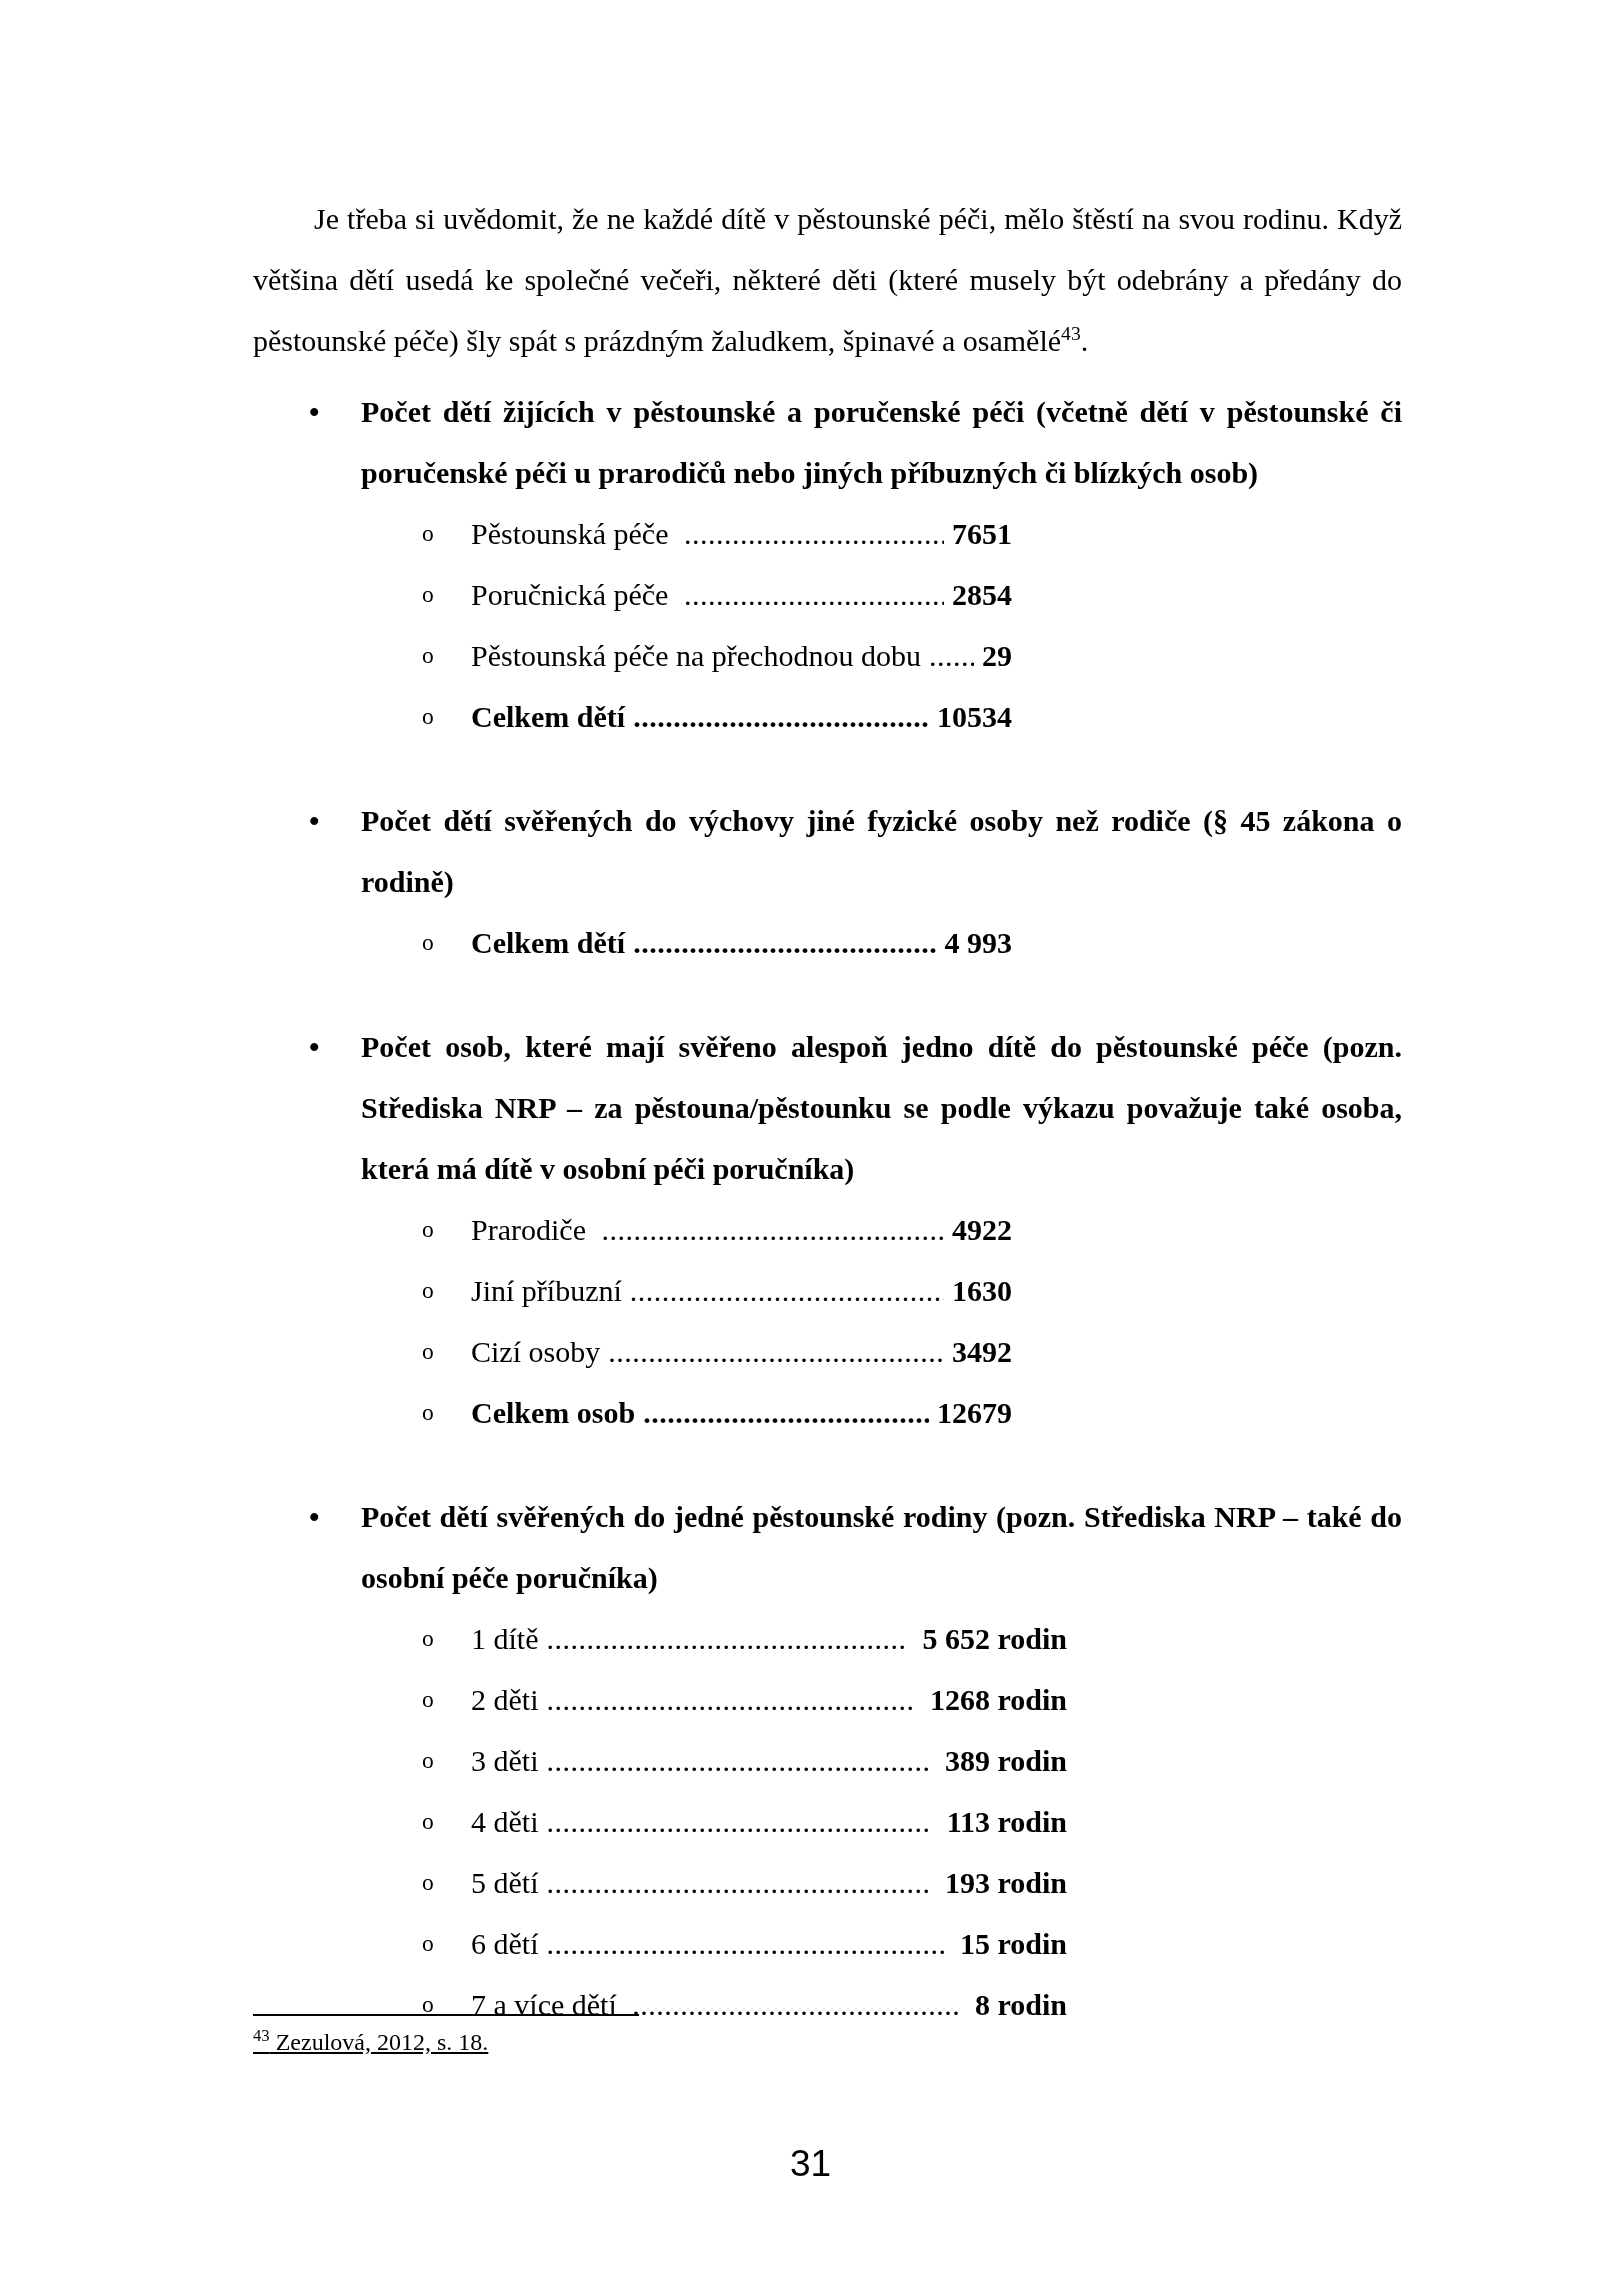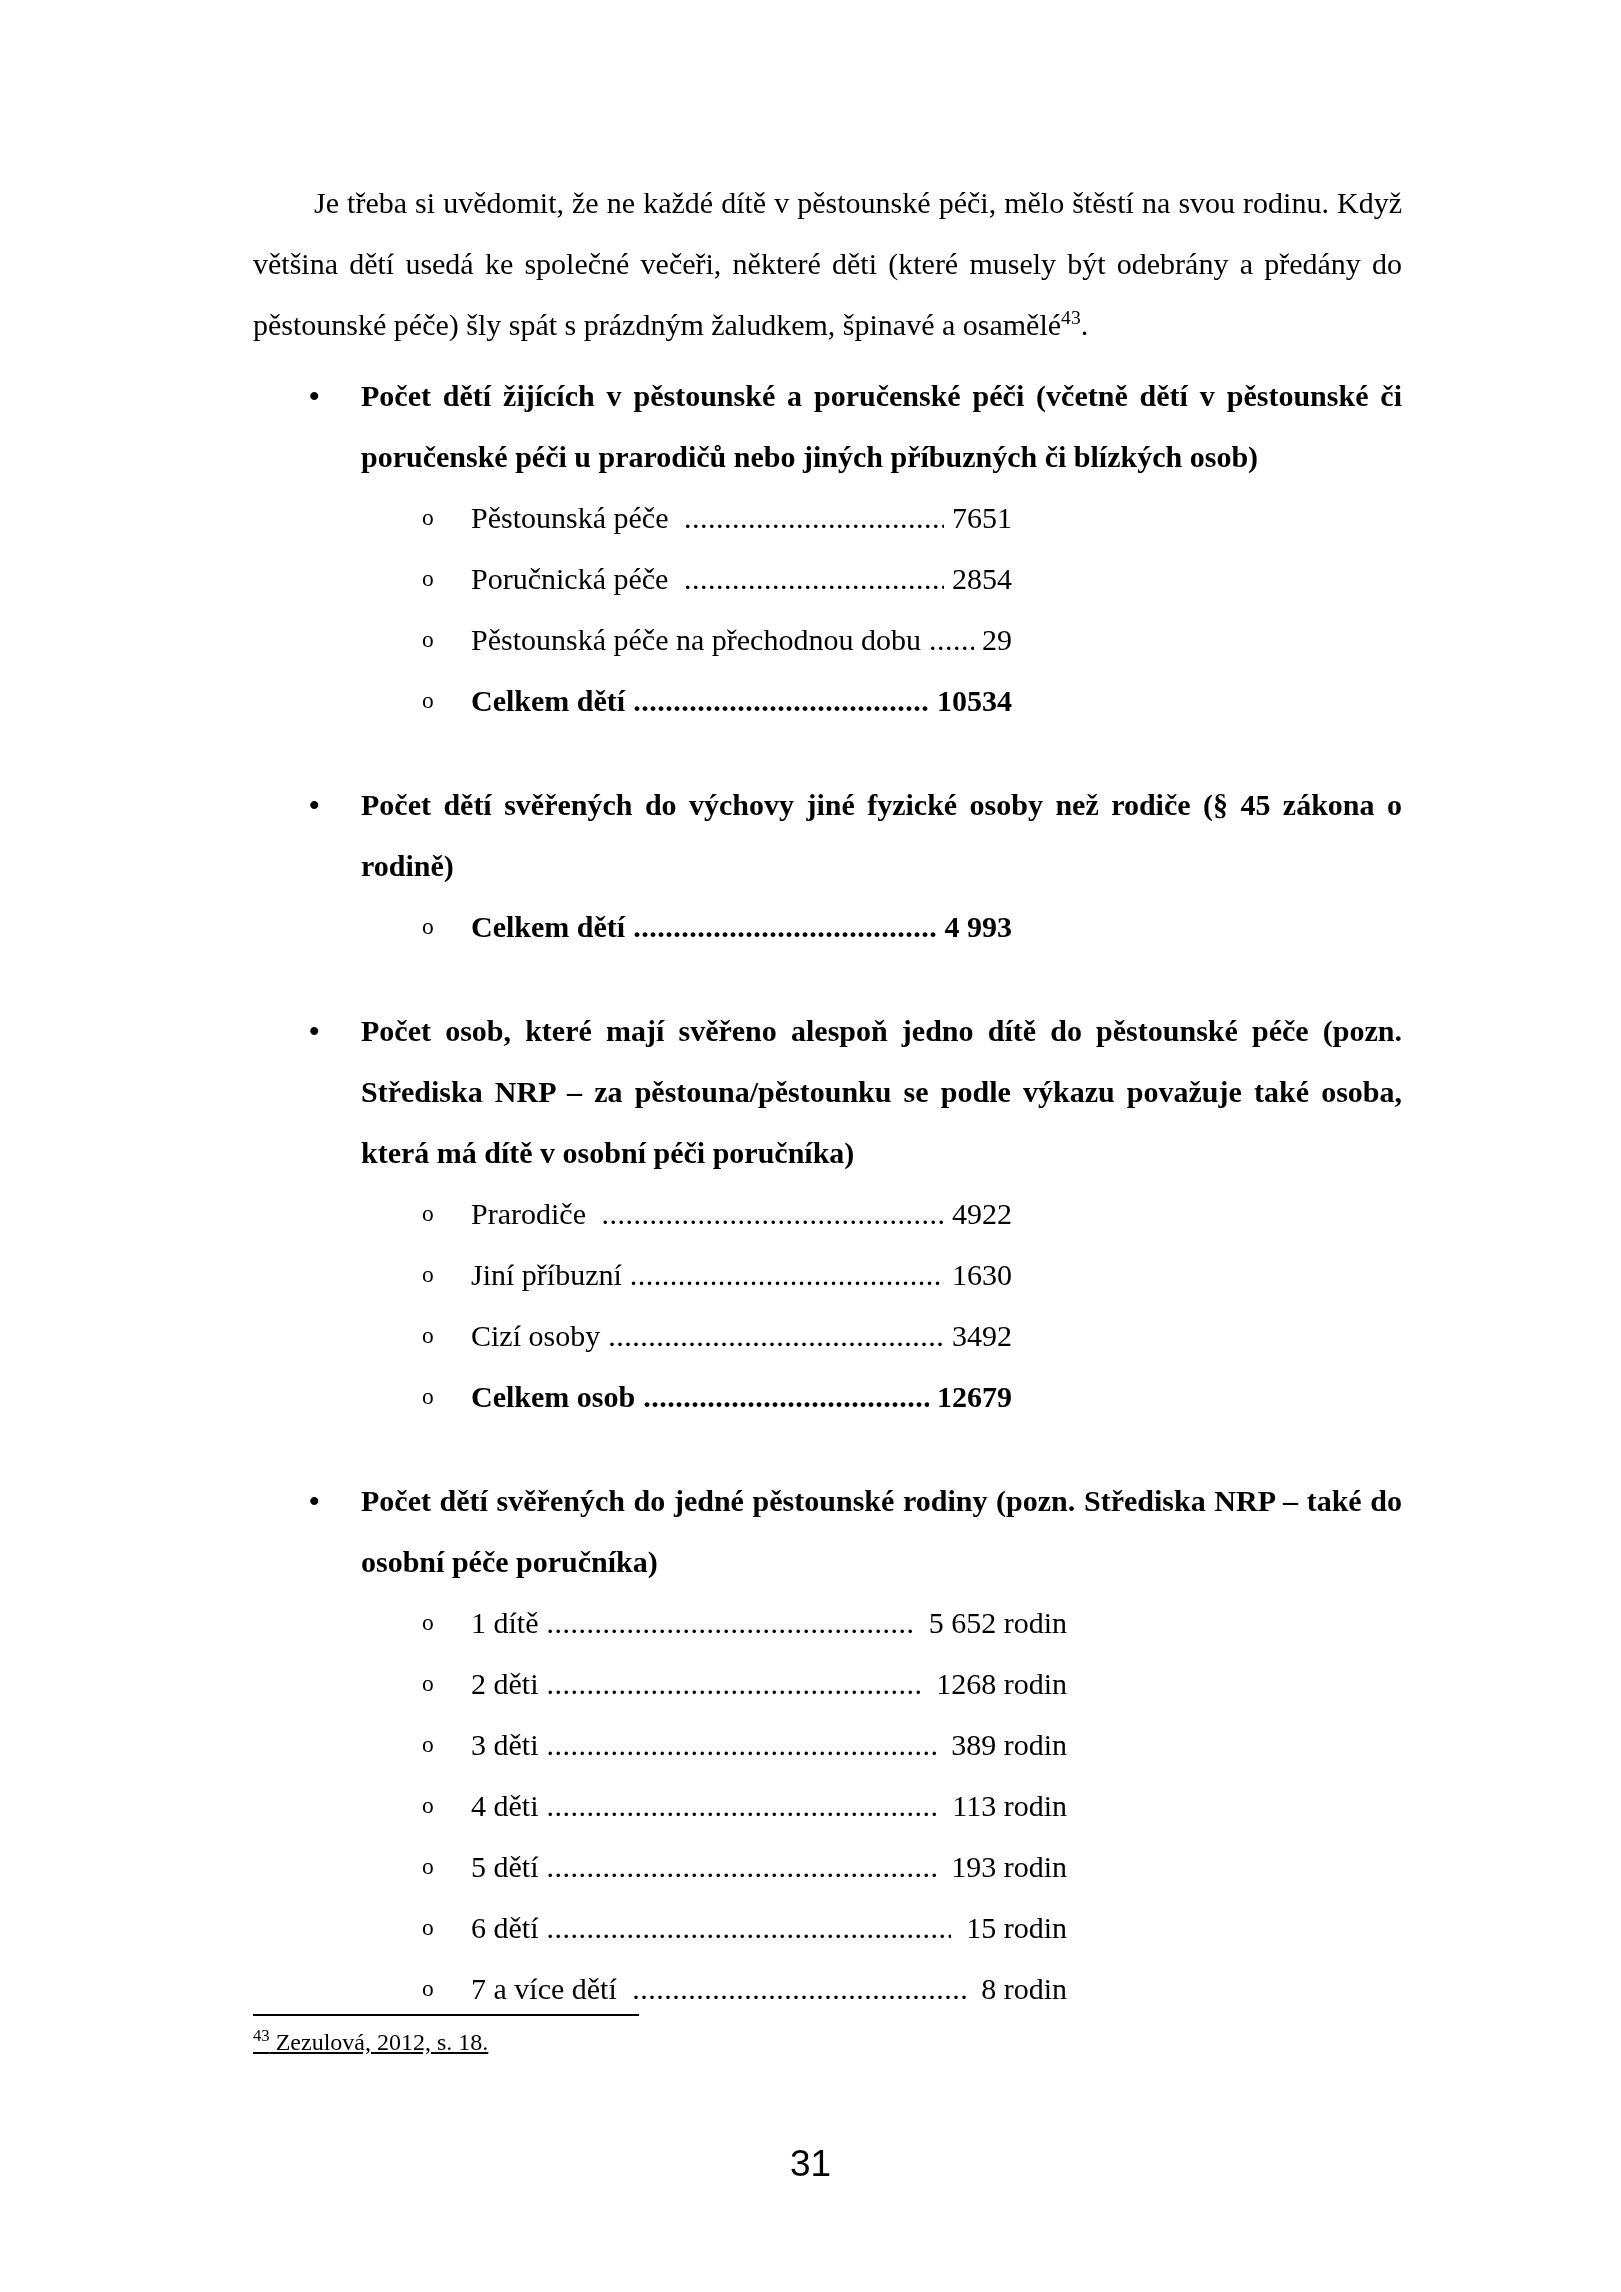--- a/index.html
+++ b/index.html
@@ -14,21 +14,21 @@
     background: #ffffff;
     font-family: "Liberation Serif", "DejaVu Serif", serif;
     color: #000000;
     overflow: hidden;
   }
 
   
   .content {
     position: absolute;
     left: 253px;
-    top: 172px;
+    top: 188px;
     width: 1149px;
   }
 
   .para {
     font-size: 30px;
     line-height: 61px;
     text-align: justify;
     text-justify: inter-word;
     text-indent: 61px;
     margin: 0;
@@ -97,20 +97,21 @@
   .sub .dots {
     flex: 1 1 auto;
     overflow: hidden;
     white-space: nowrap;
     letter-spacing: 0.5px;
     font-size: 30px;
   }
   .sub .val {
     flex: 0 0 auto;
     white-space: pre;
+    font-weight: bold;
   }
   .sub.bold .lbl,
   .sub.bold .val,
   .sub.bold .dots {
     font-weight: bold;
   }
   .sub.wide .leader-row {
     width: 596px;
   }
 

